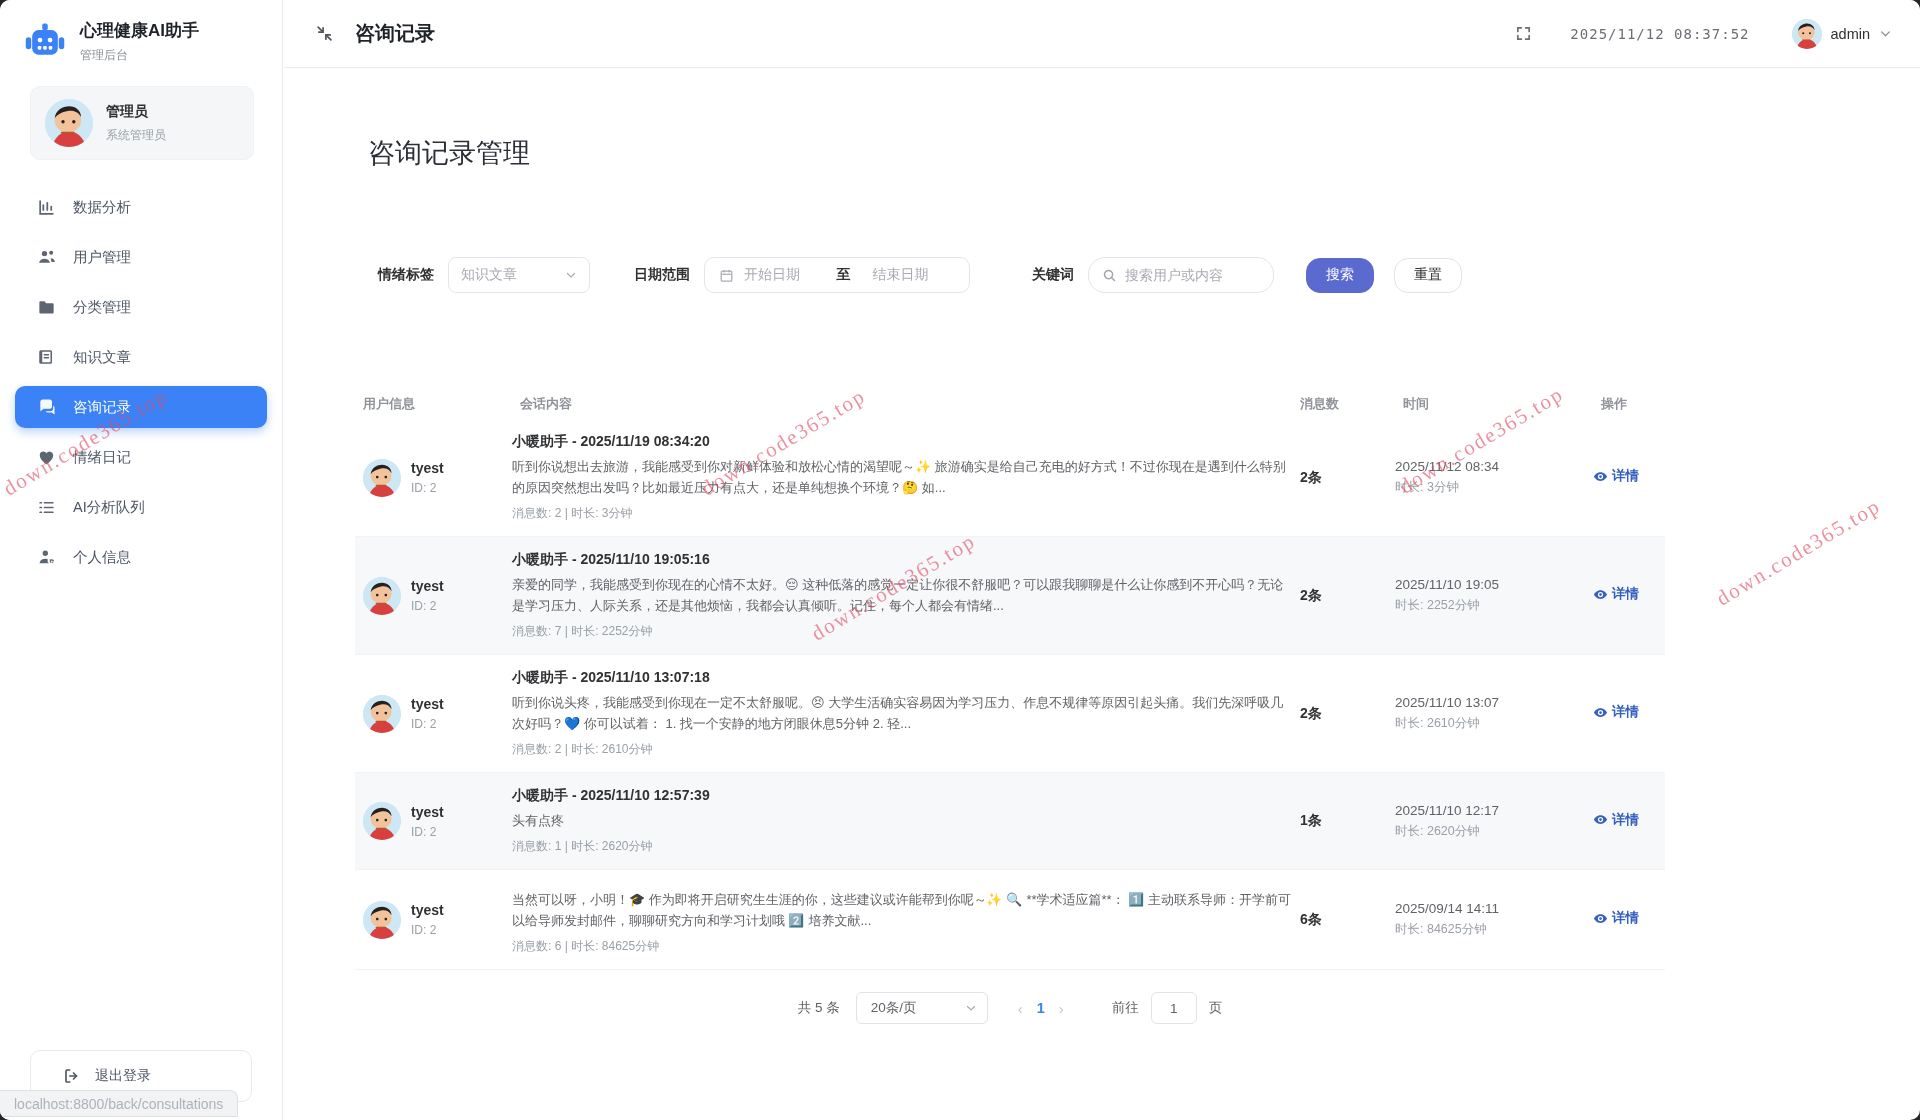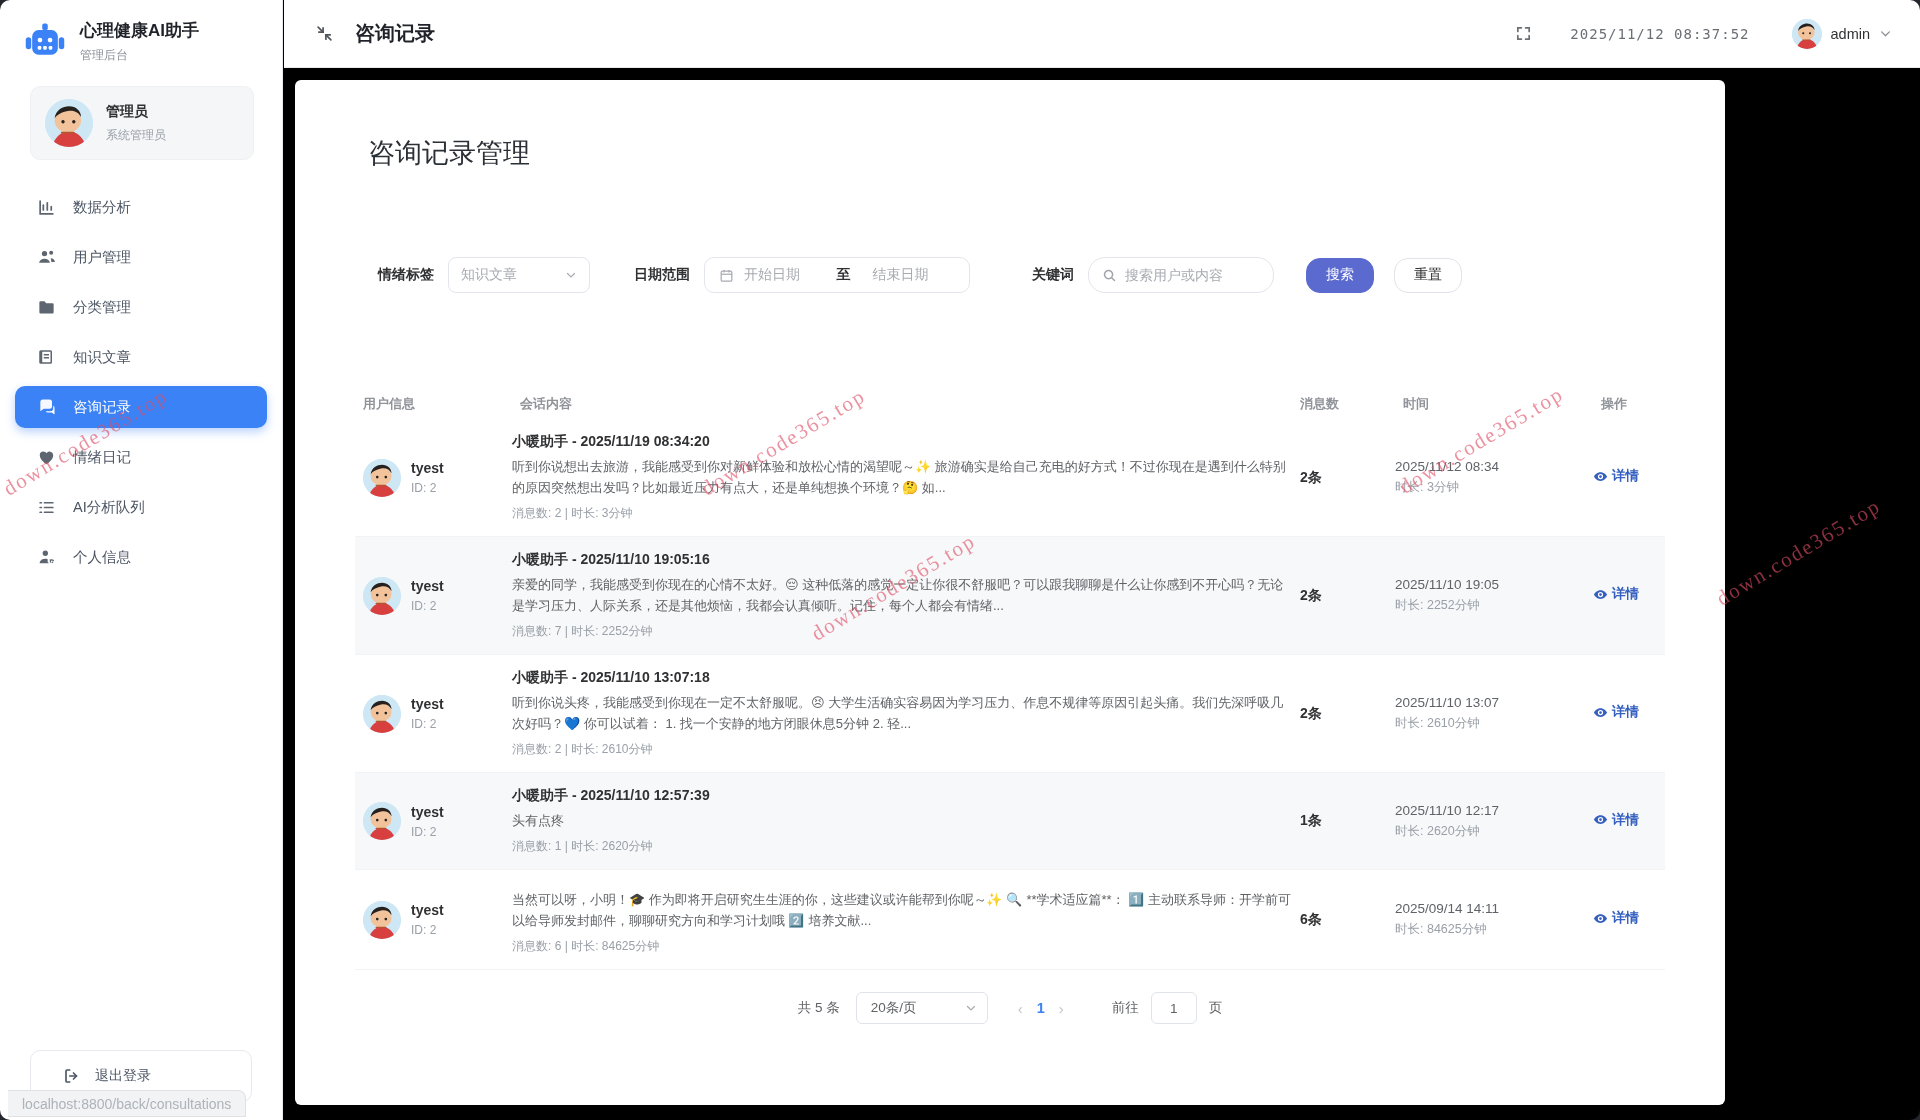--- a/index.html
+++ b/index.html
@@ -1,18 +1,18 @@
 <!DOCTYPE html>
 <html lang="zh"><head>
 <meta charset="utf-8">
 <style>
   * { margin:0; padding:0; box-sizing:border-box; }
   html,body { width:1920px; height:1120px; overflow:hidden; background:#23262b;
     font-family:"Liberation Sans","DejaVu Sans",sans-serif; }
-  .app { position:relative; width:1920px; height:1120px; background:#000000;
+  .app { position:relative; width:1920px; height:1120px; background:#ffffff;
     border-radius:10px; overflow:hidden; }
 
   
   .sidebar { position:absolute; left:0; top:0; width:283px; height:1120px;
     background:#fff; border-right:1px solid #e7e9ee; z-index:5; }
   .logo-row { display:flex; align-items:center; gap:12px; padding:18px 0 14px 22px; }
   .logo-box { width:46px; height:46px; display:flex; align-items:center; justify-content:center; }
   .logo-title { font-size:17px; font-weight:bold; color:#1f2329; }
   .logo-sub { font-size:12px; color:#8a9099; margin-top:5px; }
   .profile-card { margin:8px 28px 0 30px; background:#f5f6f8; border:1px solid #eef0f3;
@@ -98,21 +98,21 @@
   .pg-arrow.left { margin-left:30px; }
   .pg-cur { color:#3b82f6; font-weight:bold; font-size:14.5px; cursor:pointer; }
   .pg-goto { margin-left:34px; }
   .pg-input { width:46px; height:32px; border:1px solid #e0e3e8; border-radius:6px; text-align:center;
     font-size:13.5px; color:#606266; margin:0 12px; font-family:inherit; outline:none; }
 
   
   .watermark { position:absolute; z-index:30; transform:rotate(-31deg);
     font-family:"Liberation Serif","DejaVu Serif",serif; font-size:21px; letter-spacing:2px;
     color:rgba(222,78,100,.62); white-space:nowrap; pointer-events:none; }
-  .statusbar { position:absolute; left:8px; bottom:3px; z-index:40; height:27px; background:#f1f3f4;
+  .statusbar { position:absolute; left:0; bottom:3px; z-index:40; height:27px; background:#f1f3f4;
     border:1px solid #dfe1e5; border-left:none; border-radius:0 8px 0 0; display:flex;
     align-items:center; padding:0 14px; font-size:14px; color:#aeb3ba; }
 </style>
 </head>
 <body>
 
 <div class="app">
 
   <aside class="sidebar">
     <div class="logo-row">

